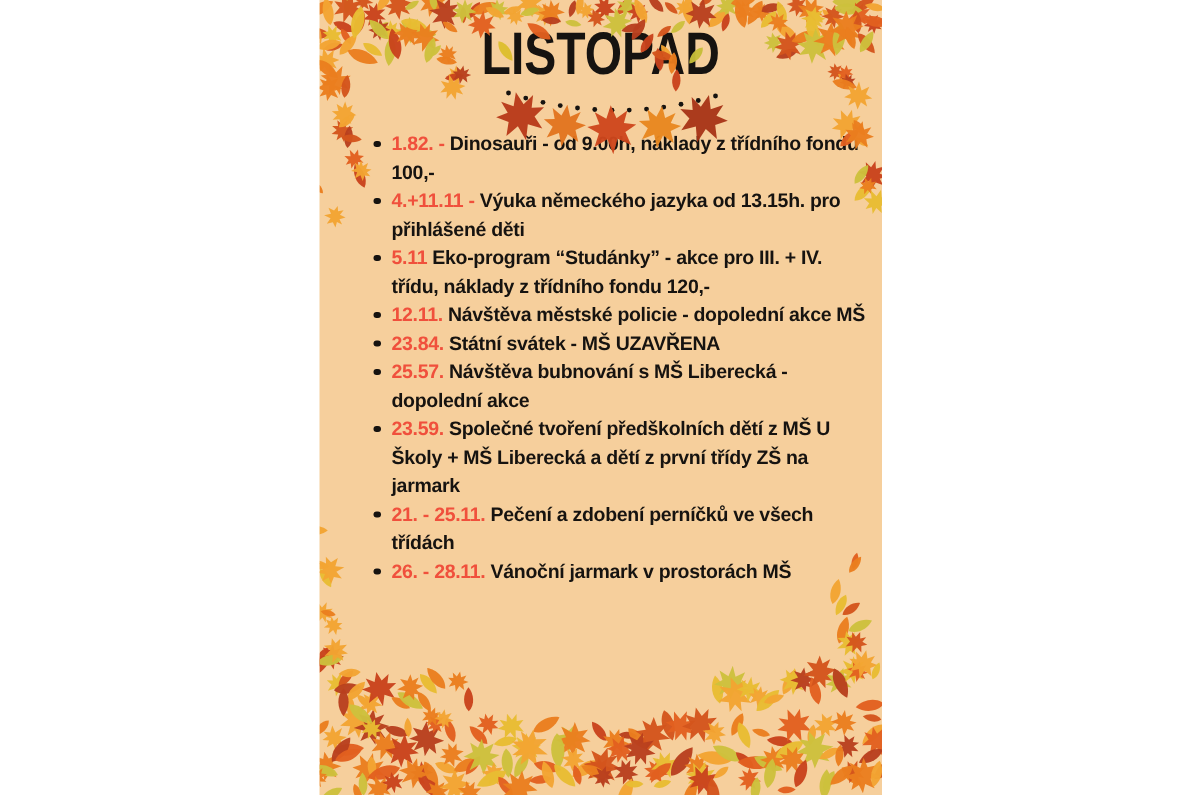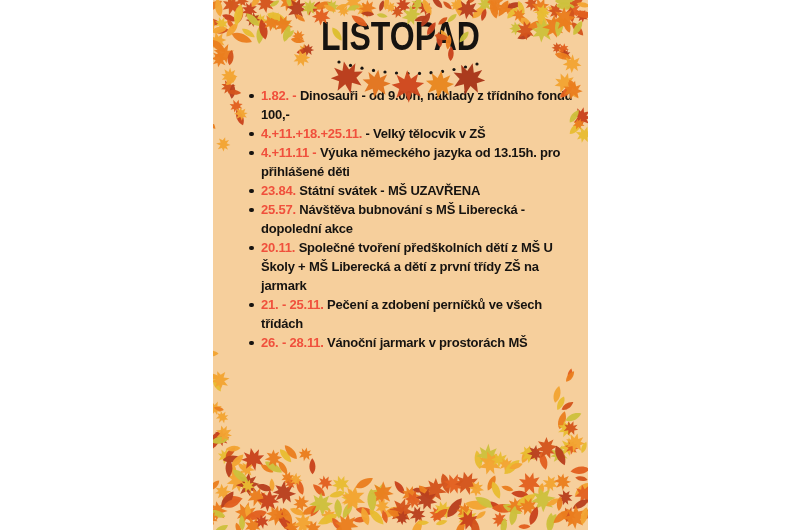--- a/index.html
+++ b/index.html
@@ -40,25 +40,26 @@
   }
 </style>
 </head>
 <body>
 
 <div class="page">
   <div class="poster" id="poster" style="background: rgb(246, 207, 156); --date-color: #f0503c;">
     <h1 class="title">LISTOPAD</h1>
     <ul class="events" id="events">
         <li><span class="date">1.82. - </span><span class="txt">Dinosauři - od 9.00h, náklady z třídního fondu 100,-</span></li>
-        <li><span class="date">4.+11.+18.+25.11. </span><span class="txt">- Velký tělocvik v ZŠ</span></li>
         <li><span class="date">4.+11.11 - </span><span class="txt">Výuka německého jazyka od 13.15h. pro přihlášené děti</span></li>
+        <li><span class="date">5.11 </span><span class="txt">Eko-program “Studánky” - akce pro III. + IV. třídu, náklady z třídního fondu 120,-</span></li>
+        <li><span class="date">12.11. </span><span class="txt">Návštěva městské policie - dopolední akce MŠ</span></li>
         <li><span class="date">23.84. </span><span class="txt">Státní svátek - MŠ UZAVŘENA</span></li>
         <li><span class="date">25.57. </span><span class="txt">Návštěva bubnování s MŠ Liberecká - dopolední akce</span></li>
-        <li><span class="date">20.11. </span><span class="txt">Společné tvoření předškolních dětí z MŠ U Školy + MŠ Liberecká a dětí z první třídy ZŠ na jarmark</span></li>
+        <li><span class="date">23.59. </span><span class="txt">Společné tvoření předškolních dětí z MŠ U Školy + MŠ Liberecká a dětí z první třídy ZŠ na jarmark</span></li>
         <li><span class="date">21. - 25.11. </span><span class="txt">Pečení a zdobení perníčků ve všech třídách</span></li>
         <li><span class="date">26. - 28.11. </span><span class="txt">Vánoční jarmark v prostorách MŠ</span></li>
       </ul>
     <svg class="decor" id="decor" viewBox="0 0 375 530" xmlns="http://www.w3.org/2000/svg">
         <path d="M0,-11 C6,-5 5,5 0,11 C-5,5 -6,-5 0,-11 Z" fill="#ea7e1e" opacity="0.96" transform="translate(1.0,5.4) rotate(241) scale(0.84)"></path>
         <path d="M0,-11 C6,-5 5,5 0,11 C-5,5 -6,-5 0,-11 Z" fill="#f2a432" opacity="0.96" transform="translate(5.7,7.5) rotate(170) scale(0.85)"></path>
         <path d="M0,-11 C6,-5 5,5 0,11 C-5,5 -6,-5 0,-11 Z" fill="#cdc13c" opacity="0.96" transform="translate(18.4,3.7) rotate(180) scale(0.54)"></path>
         <path d="M0,-12 L2.5,-5.5 L8,-9 L6,-3 L12,-2 L6.5,1.5 L9,8 L2.5,4.5 L0,12 L-2.5,4.5 L-9,8 L-6.5,1.5 L-12,-2 L-6,-3 L-8,-9 L-2.5,-5.5 Z" fill="#d3541c" opacity="0.96" transform="translate(19.0,5.6) rotate(18) scale(0.84)"></path>
         <path d="M0,-12 L2.5,-5.5 L8,-9 L6,-3 L12,-2 L6.5,1.5 L9,8 L2.5,4.5 L0,12 L-2.5,4.5 L-9,8 L-6.5,1.5 L-12,-2 L-6,-3 L-8,-9 L-2.5,-5.5 Z" fill="#d3541c" opacity="0.96" transform="translate(29.6,0.7) rotate(282) scale(0.54)"></path>
         <path d="M0,-12 L2.5,-5.5 L8,-9 L6,-3 L12,-2 L6.5,1.5 L9,8 L2.5,4.5 L0,12 L-2.5,4.5 L-9,8 L-6.5,1.5 L-12,-2 L-6,-3 L-8,-9 L-2.5,-5.5 Z" fill="#c9431c" opacity="0.96" transform="translate(36.6,10.1) rotate(291) scale(0.68)"></path>

